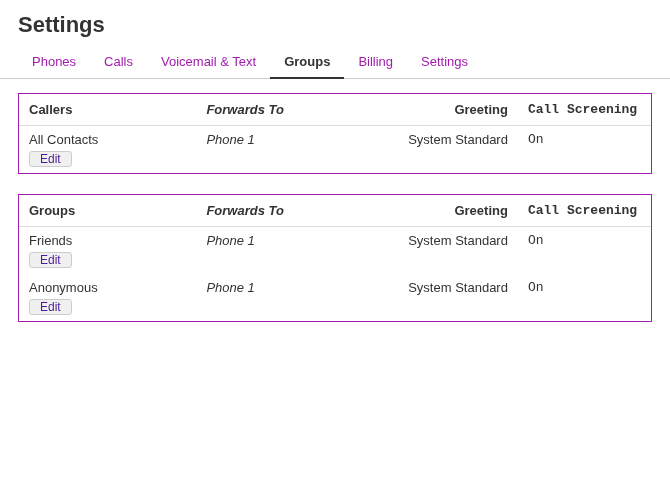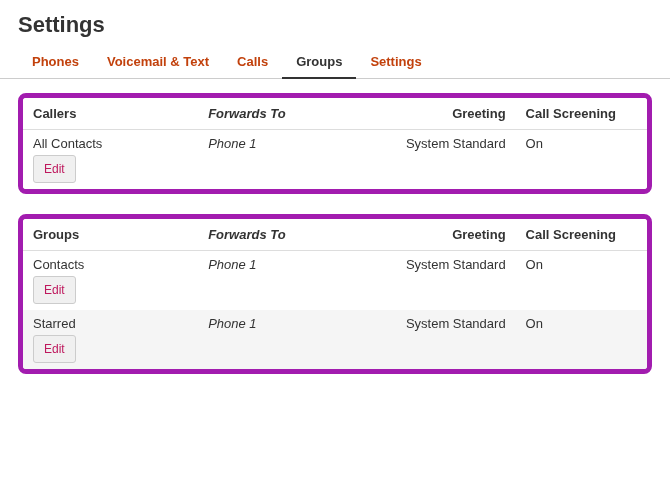--- a/index.html
+++ b/index.html
@@ -19,41 +19,40 @@
     }
     .tabs-bar {
       border-bottom: 1px solid #ccc;
       padding: 0 18px;
       display: flex;
       gap: 0;
     }
     .tab {
       padding: 8px 14px;
       cursor: pointer;
-      color: #c2410c;
+      color: #a21caf;
       text-decoration: none;
       font-size: 13px;
       border-bottom: 2px solid transparent;
       margin-bottom: -1px;
-      font-weight: bold;
     }
     .tab.active {
       color: #333;
       border-bottom: 2px solid #333;
       font-weight: bold;
     }
     .content {
       padding: 14px 18px;
     }
     .section {
       margin-bottom: 20px;
     }
     .table-container {
-      border: 5px solid #a21caf;
-      border-radius: 8px;
+      border: 1px solid #a21caf;
+      border-radius: 0;
       overflow: hidden;
     }
     table {
       width: 100%;
       border-collapse: collapse;
     }
     thead tr {
       background: #fff;
     }
     thead th {
@@ -74,43 +73,44 @@
       padding: 6px 10px;
       vertical-align: top;
     }
     .row-name {
       font-weight: normal;
       display: block;
     }
     .edit-btn {
       display: inline-block;
       margin-top: 4px;
-      padding: 6px 10px;
+      padding: 0 10px;
       background: #f0f0f0;
       border: 1px solid #ccc;
       border-radius: 3px;
       cursor: pointer;
       font-size: 12px;
-      color: #be185d;
+      color: #4c1d95;
     }
     .col-callers { width: 160px; }
     .col-forwards { width: 120px; font-style: italic; }
     .col-greeting { width: 170px; text-align: right; }
-    .col-screening { width: 120px; }
+    .col-screening { width: 120px; font-family: Liberation Mono, monospace; }
   </style>
 </head>
 <body>
 
 <h1 class="page-title">Settings</h1>
 
 <div class="tabs-bar">
   <a class="tab">Phones</a>
+  <a class="tab">Calls</a>
   <a class="tab">Voicemail &amp; Text</a>
-  <a class="tab">Calls</a>
   <a class="tab active">Groups</a>
+  <a class="tab">Billing</a>
   <a class="tab">Settings</a>
 </div>
 
 <div class="content">
 
   <div class="section">
     <div class="table-container">
       <table>
         <thead>
           <tr>
@@ -140,32 +140,32 @@
       <table>
         <thead>
           <tr>
             <th class="col-callers">Groups</th>
             <th class="col-forwards">Forwards To</th>
             <th class="col-greeting">Greeting</th>
             <th class="col-screening">Call Screening</th>
           </tr>
         </thead>
         <tbody id="groups-tbody">
-            <tr>
+        <tr>
     <td class="col-callers">
-      <span class="row-name">Contacts</span>
+      <span class="row-name">Friends</span>
       <button class="edit-btn">Edit</button>
     </td>
     <td class="col-forwards">Phone 1</td>
     <td class="col-greeting">System Standard</td>
     <td class="col-screening">On</td>
   </tr>
-            <tr class="alt">
+            <tr>
     <td class="col-callers">
-      <span class="row-name">Starred</span>
+      <span class="row-name">Anonymous</span>
       <button class="edit-btn">Edit</button>
     </td>
     <td class="col-forwards">Phone 1</td>
     <td class="col-greeting">System Standard</td>
     <td class="col-screening">On</td>
   </tr>
           </tbody>
       </table>
     </div>
   </div>

